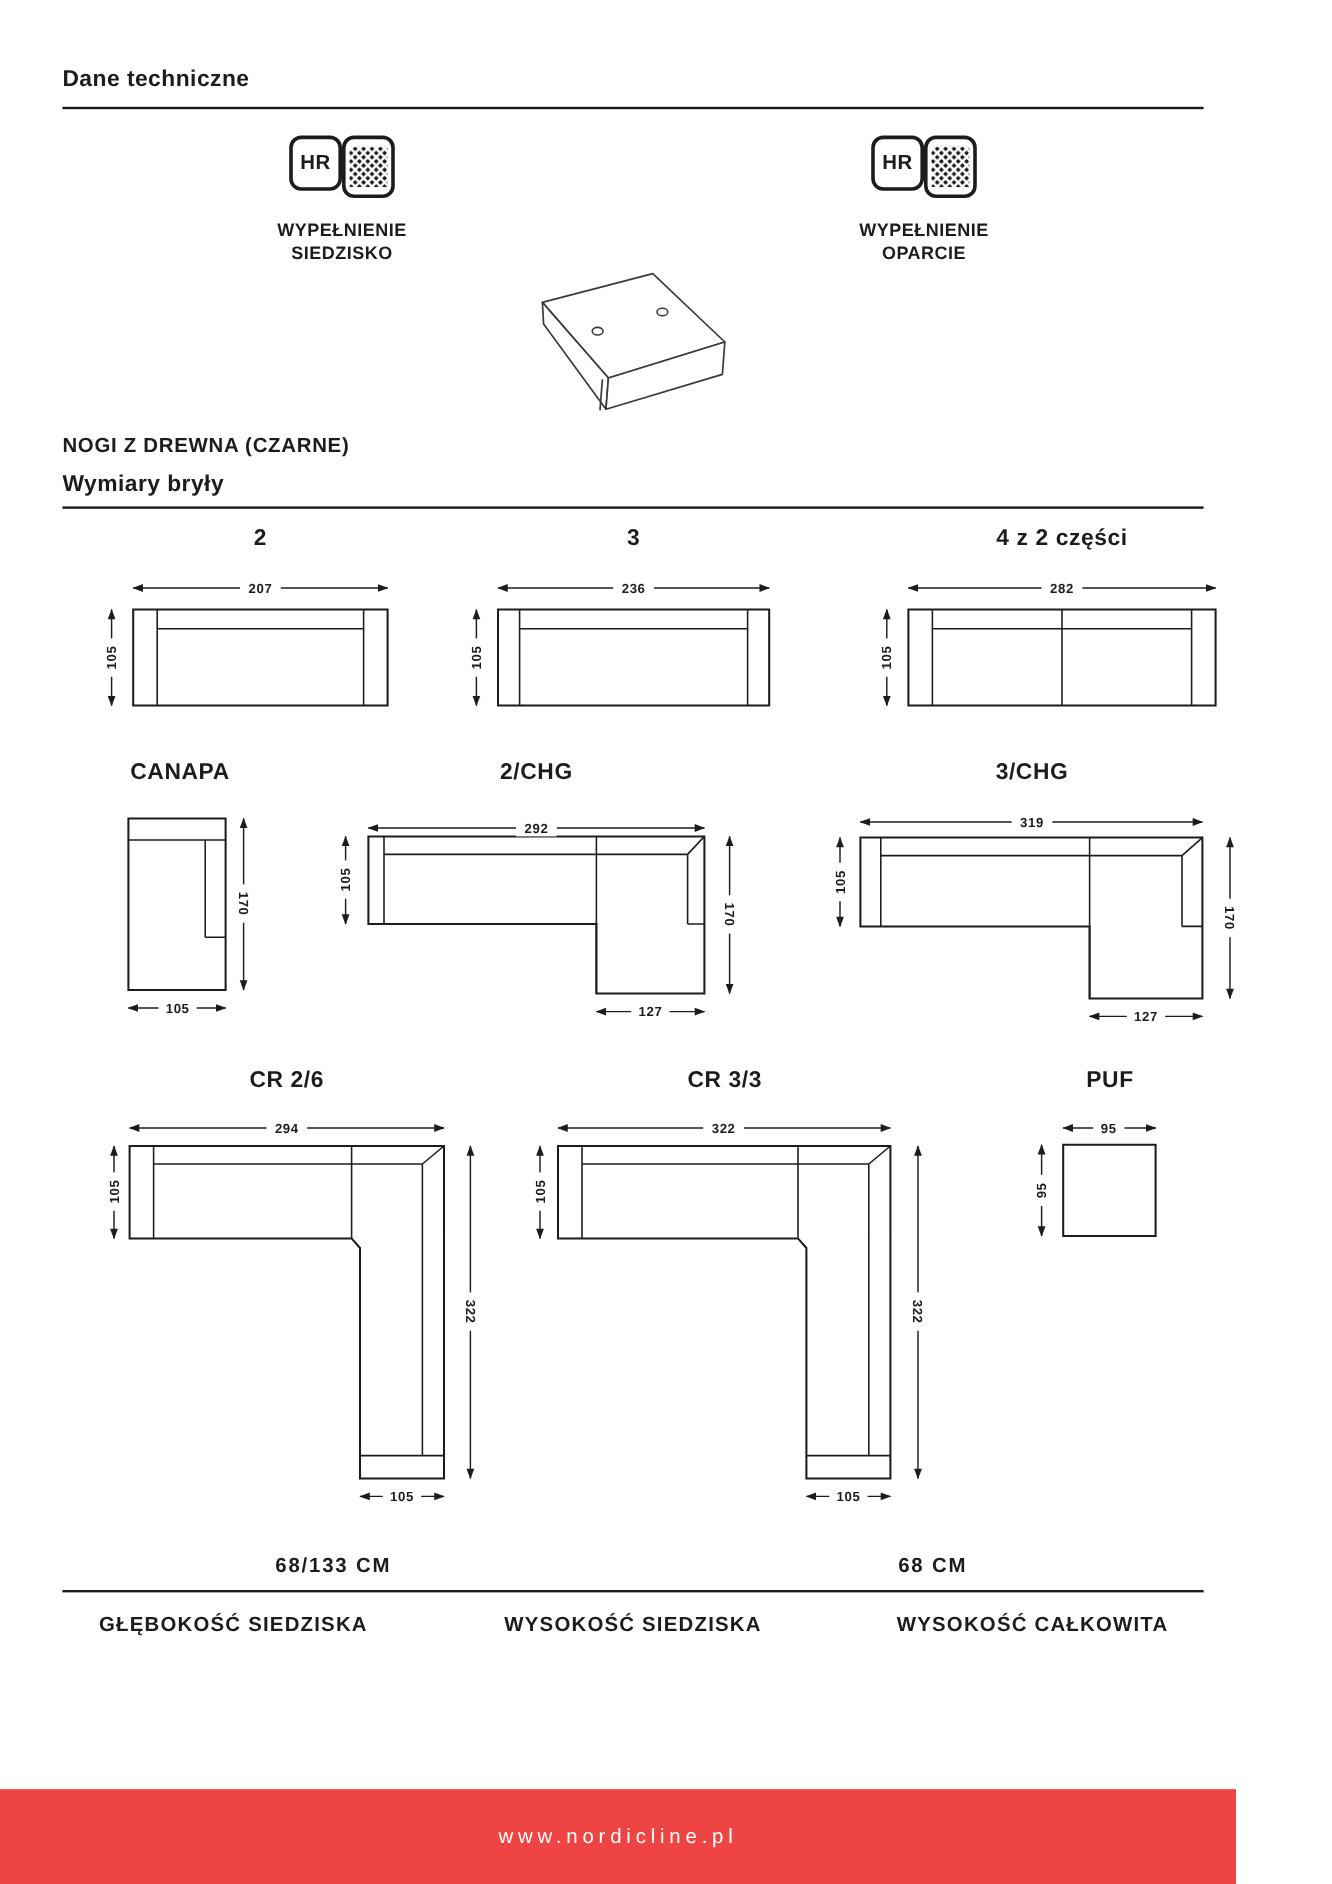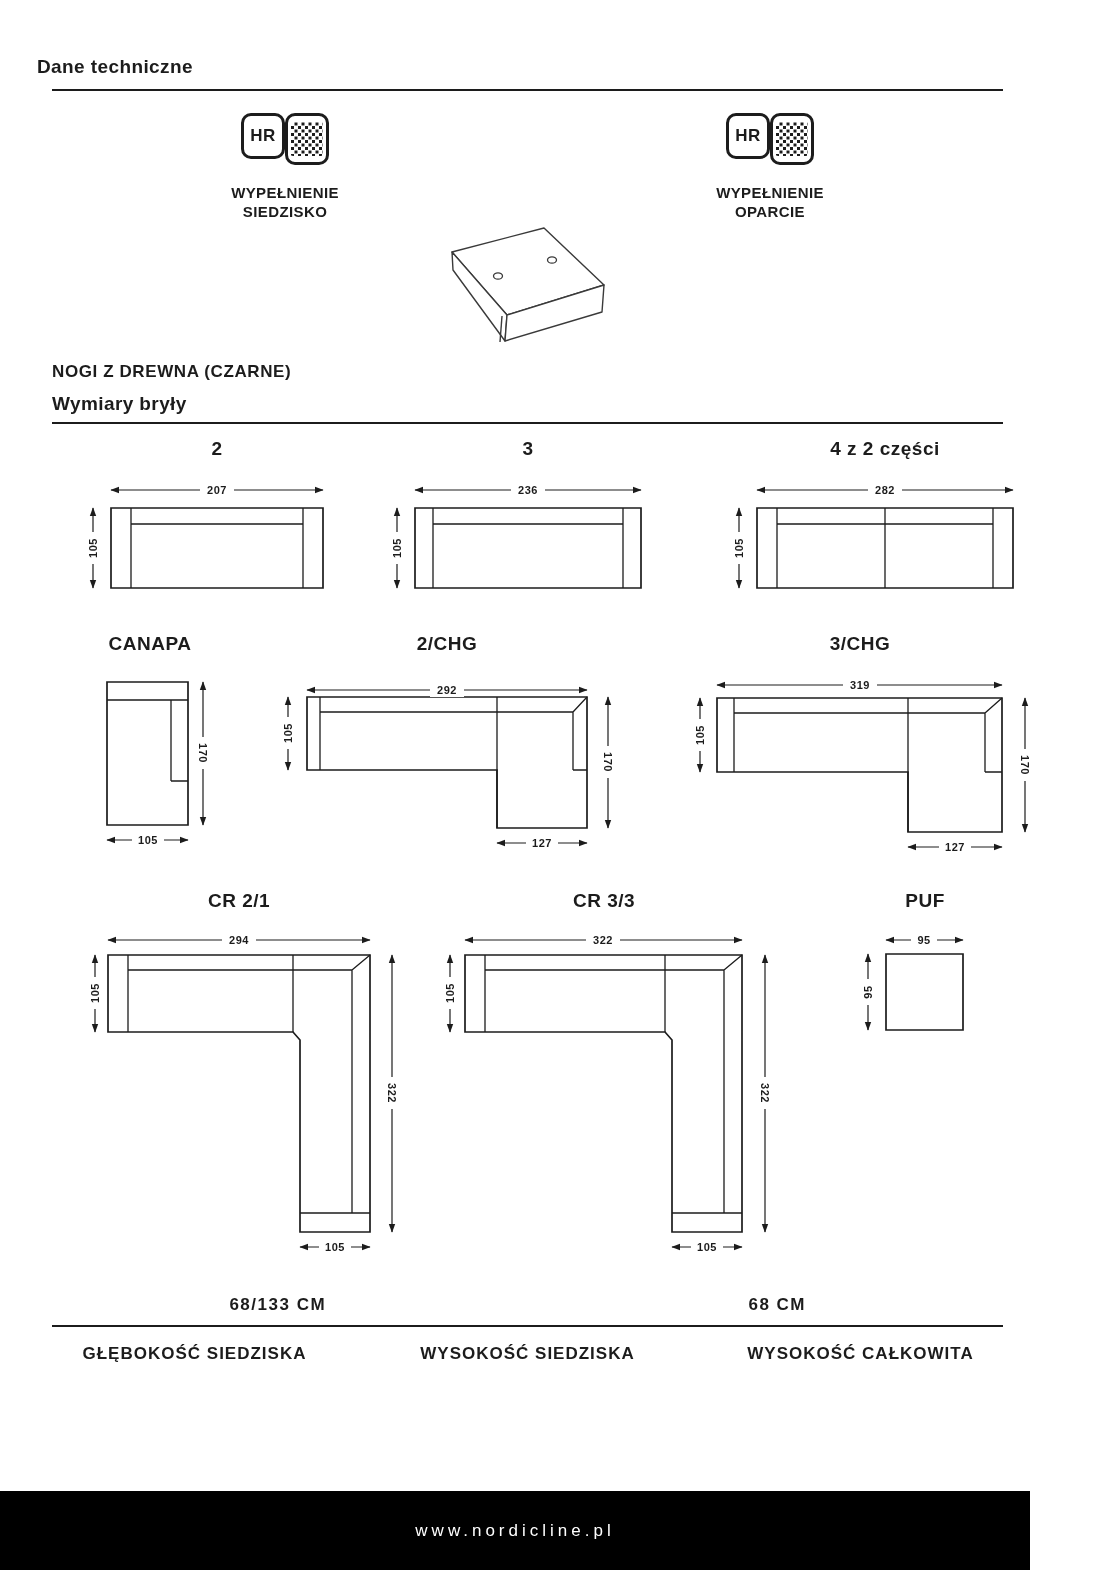--- a/index.html
+++ b/index.html
@@ -34,38 +34,38 @@
   .leg path{stroke:#3a3a3a;stroke-width:1.4;fill:#ffffff;stroke-linejoin:round;}
   .leg ellipse{stroke:#3a3a3a;stroke-width:1.3;fill:none;}
   .stats{position:absolute;left:52px;top:1294px;width:951px;}
   .stats-row{display:flex;gap:48px;}
   .stats-col{flex:1;text-align:center;}
   .stat-value{font-size:17px;font-weight:600;letter-spacing:1.5px;line-height:22px;}
   .stats-rule{height:2px;background:#1c1c1c;margin-top:9px;}
   .stat-label{font-size:17px;font-weight:700;letter-spacing:1px;margin-top:17px;}
   .disclaimer{position:absolute;left:52px;top:1396px;width:951px;text-align:center;
     font-size:16px;line-height:25px;color:#222;}
-  .footer-bar{position:absolute;left:0;top:1491px;width:1030px;height:79px;background:#000000;
+  .footer-bar{position:absolute;left:0;top:1491px;width:1030px;height:79px;background:#ef4444;
     display:flex;align-items:center;justify-content:center;}
   .footer-url{color:#ffffff;font-size:17px;letter-spacing:4px;font-weight:400;}
 </style>
 </head>
 <body>
 
 <svg width="0" height="0" style="position:absolute" aria-hidden="true">
   <defs>
     <marker id="arr" viewBox="0 0 10 8" markerWidth="9" markerHeight="7.2" refX="9.3" refY="4" orient="auto-start-reverse" markerUnits="userSpaceOnUse">
       <path d="M0.3,0.4 L10,4 L0.3,7.6 Z" fill="#1c1c1c" stroke="none"></path>
     </marker>
   </defs>
 </svg>
 
 <div class="page">
 
-  <div class="h-title" style="left:37px;top:56px;">Dane techniczne</div>
+  <div class="h-title" style="left:52px;top:56px;">Dane techniczne</div>
   <div class="rule" style="left:52px;top:89px;width:951px;"></div>
 
   <div class="filling" style="left:215px;top:113px;">
     <div class="icon-row">
       <div class="sq-icon">
         <span>HR</span>
       </div>
       <div class="dot-icon"></div>
     </div>
     <div class="filling-label">
@@ -243,21 +243,21 @@
     </g>
     <g>
       <line class="dimline" x1="218" y1="182" x2="312" y2="182" marker-start="url(#arr)" marker-end="url(#arr)"></line>
       <g transform="translate(265,182)">
           <rect class="dimbg" x="-16" y="-7" width="32" height="14"></rect>
         <text text-anchor="middle" dy="0.35em">127</text>
         </g>
     </g>
   </svg>
 
-  <div class="dtitle" style="left:119px;top:890px;width:240px;">CR 2/1</div>
+  <div class="dtitle" style="left:119px;top:890px;width:240px;">CR 2/6</div>
   <div class="dtitle" style="left:484px;top:890px;width:240px;">CR 3/3</div>
   <div class="dtitle" style="left:805px;top:890px;width:240px;">PUF</div>
 
   <svg class="diagram" style="left:75px;top:925px;" width="335" height="340">
     <path class="outline" d="M33,30 H295 V307 H225 V115 L218,107 H33 Z"></path>
     <path class="inner" d="M53,30 V107 M53,45 H277 M277,45 L295,30 M277,45 V288 M218,30 V107 M225,288 H295"></path>
     <g>
       <line class="dimline" x1="33" y1="15" x2="295" y2="15" marker-start="url(#arr)" marker-end="url(#arr)"></line>
       <g transform="translate(164,15)">
           <rect class="dimbg" x="-17" y="-7" width="34" height="14"></rect>

